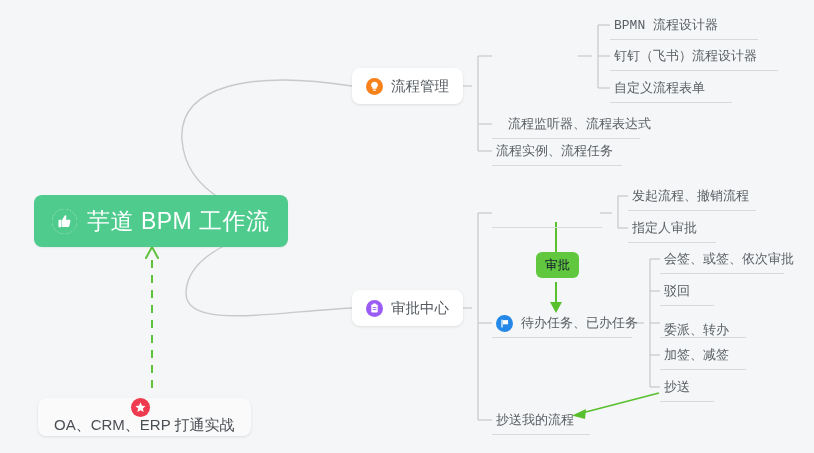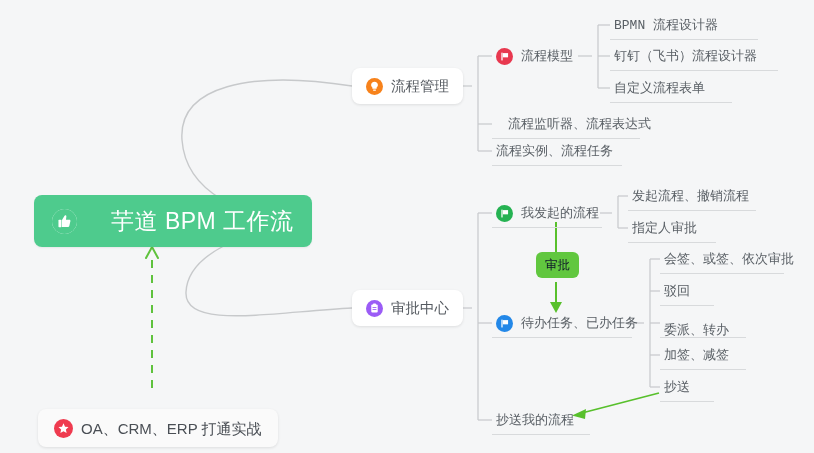--- a/index.html
+++ b/index.html
@@ -41,21 +41,20 @@
   
   .node.root {
     background: #4ecb8d;
     border-radius: 8px;
     padding: 0 18px;
     height: 52px;
     color: #ffffff;
     font-size: 23px;
     letter-spacing: .5px;
     box-shadow: 0 1px 2px rgba(0,0,0,0.06);
-    gap: 24px;
   }
   .node.root .label { color: #ffffff; }
 
   
   .node.branch {
     background: #ffffff;
     border-radius: 8px;
     padding: 0 14px;
     height: 36px;
     font-size: 14.5px;
@@ -206,30 +205,20 @@
     <span class="ico">
       <svg width="17" height="17" viewBox="0 0 20 20">
         <circle cx="10" cy="10" r="10" fill="#f7821b"></circle>
         <path d="M10 4.4 C7.6 4.4 6 6 6 8.1 C6 9.5 6.8 10.4 7.5 11.2 L7.5 12.6 L12.5 12.6 L12.5 11.2 C13.2 10.4 14 9.5 14 8.1 C14 6 12.4 4.4 10 4.4 Z" fill="#ffffff"></path>
         <rect x="8.2" y="13.4" width="3.6" height="1.5" rx="0.7" fill="#ffffff"></rect>
       </svg>
     </span>
     <span class="label">流程管理</span>
   </div>
 
-  <div class="node leaf" style="left:492px; top:42px;">
-    <span class="ico">
-      <svg width="17" height="17" viewBox="0 0 20 20">
-        <circle cx="10" cy="10" r="10" fill="#e8384f"></circle>
-        <rect x="6.3" y="5.4" width="1.5" height="9.4" rx="0.6" fill="#ffffff"></rect>
-        <path d="M8.1 6 L14.2 6 L14.2 11 L8.1 11 Z" fill="#ffffff"></path>
-      </svg>
-    </span>
-    <span class="label">流程模型</span>
-  </div>
 
   <div class="node leaf" style="left:610px; top:11px;">
     <span class="label">BPMN 流程设计器</span>
   </div>
   <div class="node leaf" style="left:610px; top:42px;">
     <span class="label">钉钉（飞书）流程设计器</span>
   </div>
   <div class="node leaf" style="left:610px; top:74px;">
     <span class="label">自定义流程表单</span>
   </div>
@@ -247,30 +236,20 @@
         <circle cx="10" cy="10" r="10" fill="#9b5cf6"></circle>
         <rect x="6.2" y="5.2" width="7.6" height="9.6" rx="1.3" fill="#ffffff"></rect>
         <rect x="8.1" y="4" width="3.8" height="2.3" rx="1.1" fill="#ffffff"></rect>
         <rect x="7.7" y="8.4" width="4.6" height="1" fill="#9b5cf6"></rect>
         <rect x="7.7" y="10.6" width="4.6" height="1" fill="#9b5cf6"></rect>
       </svg>
     </span>
     <span class="label">审批中心</span>
   </div>
 
-  <div class="node leaf" style="left:492px; top:199px;">
-    <span class="ico">
-      <svg width="17" height="17" viewBox="0 0 20 20">
-        <circle cx="10" cy="10" r="10" fill="#25b252"></circle>
-        <rect x="6.3" y="5.4" width="1.5" height="9.4" rx="0.6" fill="#ffffff"></rect>
-        <path d="M8.1 6 L14.2 6 L14.2 11 L8.1 11 Z" fill="#ffffff"></path>
-      </svg>
-    </span>
-    <span class="label">我发起的流程</span>
-  </div>
   <div class="node leaf" style="left:628px; top:214px;">
     <span class="label">指定人审批</span>
   </div>
   <div class="node leaf" style="left:628px; top:182px;">
     <span class="label">发起流程、撤销流程</span>
   </div>
 
   <div class="node tag" style="left:536px; top:252px;">
     <span class="label">审批</span>
   </div>
@@ -299,21 +278,21 @@
     <span class="label">加签、减签</span>
   </div>
   <div class="node leaf" style="left:660px; top:373px;">
     <span class="label">抄送</span>
   </div>
 
   <div class="node leaf" style="left:492px; top:406px;">
     <span class="label">抄送我的流程</span>
   </div>
 
-  <div class="node note" style="left:38px; top:409px;">
+  <div class="node note" style="left:38px; top:398px;flex-direction:column;">
     <span class="ico" style="width:19px;height:19px;">
       <svg width="19" height="19" viewBox="0 0 20 20">
         <circle cx="10" cy="10" r="10" fill="#ef3b4f"></circle>
         <path d="M10 4.6 L11.6 8.1 L15.3 8.5 L12.5 11 L13.3 14.7 L10 12.8 L6.7 14.7 L7.5 11 L4.7 8.5 L8.4 8.1 Z" fill="#ffffff"></path>
       </svg>
     </span>
     <span class="label">OA、CRM、ERP 打通实战</span>
   </div>
 
 </div>

